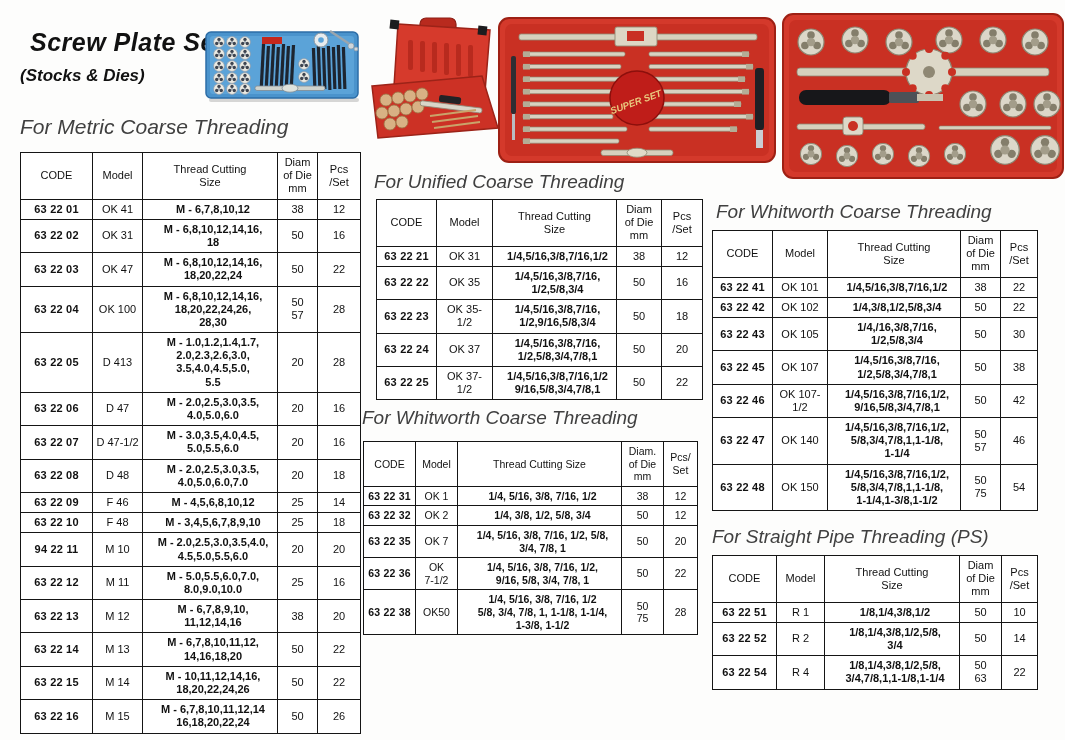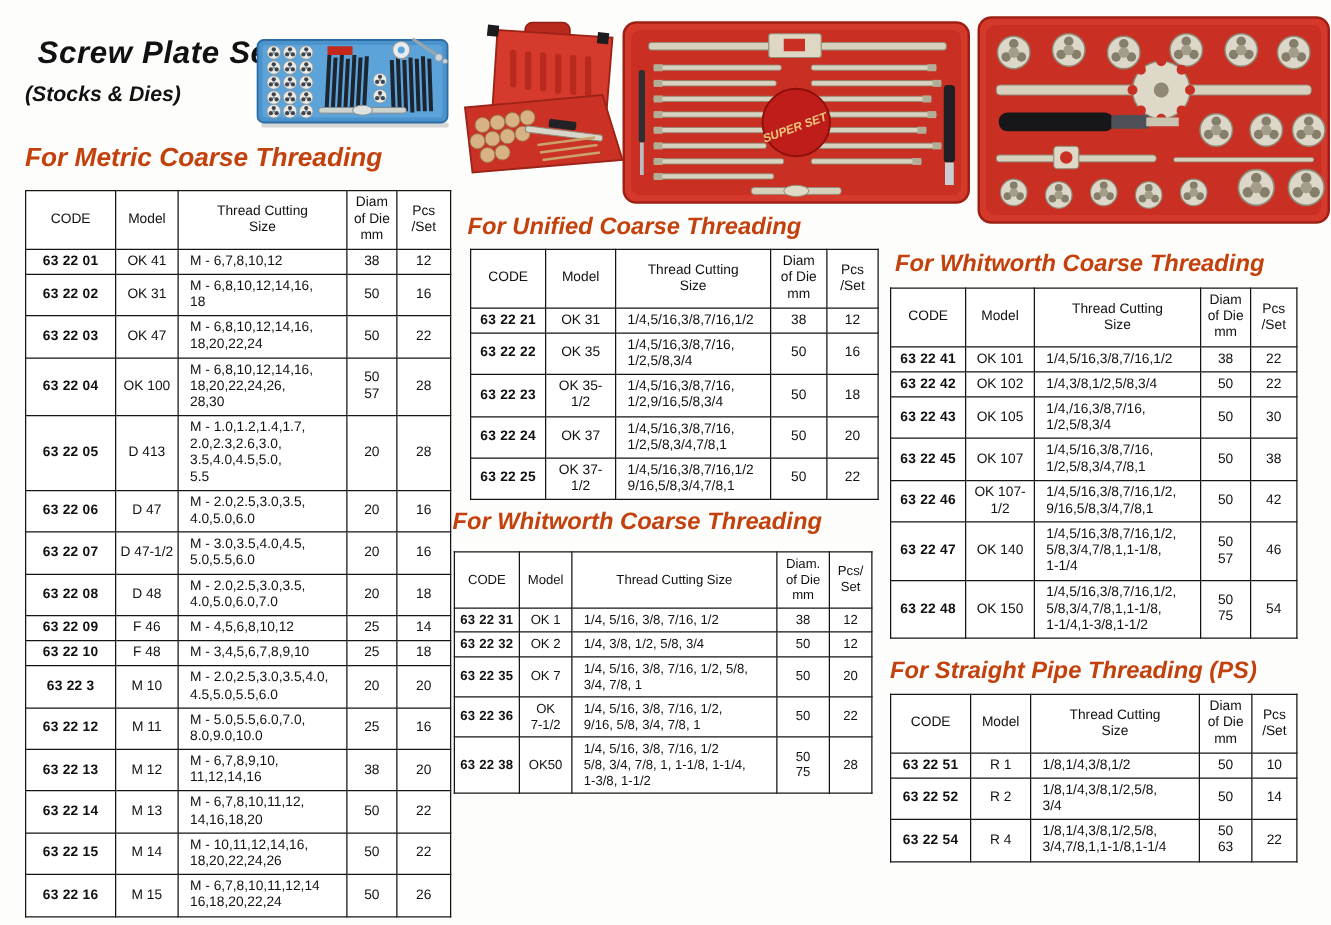--- a/index.html
+++ b/index.html
@@ -2,36 +2,36 @@
 <html><head>
 <meta charset="utf-8">
 <style>
   html,body { margin:0; padding:0; background:#ffffff; }
   .page {
     position:relative; width:1065px; height:740px; background:#fdfdfc;
     font-family:"Liberation Sans", sans-serif; color:#111; overflow:hidden;
   }
   .title   { position:absolute; left:30px; top:28px; font-size:25px; font-weight:bold; font-style:italic; letter-spacing:.5px; }
   .subtitle{ position:absolute; left:20px; top:66px; font-size:17px; font-weight:bold; font-style:italic; }
-  .section-heading { position:absolute; font-weight:bold; font-style:italic; white-space:nowrap; color:#c2410c; }
+  .section-heading { position:absolute; font-weight:normal; font-style:italic; white-space:nowrap; color:#404040; }
   .h-metric     { left:20px;  top:115px; font-size:21px; }
   .h-unified    { left:374px; top:171px; font-size:19px; }
   .h-whit-mid   { left:362px; top:407px; font-size:19px; }
   .h-whit-right { left:716px; top:201px; font-size:19px; }
   .h-pipe       { left:712px; top:526px; font-size:19px; }
   .unit-label { position:absolute; right:705px; top:152px; font-size:13.5px; white-space:nowrap; }
 
   table.tbl { position:absolute; border-collapse:collapse; table-layout:fixed; background:#fff; }
   .tbl th, .tbl td {
     border:1.8px solid #151515; padding:3px 3px; font-size:11px; line-height:1.2;
     text-align:center; vertical-align:middle; white-space:pre-line; overflow:hidden;
   }
   .tbl th { font-weight:normal; }
   .tbl td:first-child { font-weight:bold; letter-spacing:.2px; }
-  .tbl td:nth-child(3) { text-align:left; padding-left:9px; }
+  .tbl td:nth-child(3) { text-align:center; padding-left:9px;font-weight:bold; }
 
   .t-metric     { left:20px;  top:152px; width:340px; }
   .t-unified    { left:376px; top:199px; width:326px; }
   .t-whit-mid   { left:363px; top:441px; width:334px; }
   .t-whit-mid th, .t-whit-mid td { font-size:10.5px; }
   .t-whit-right { left:712px; top:230px; width:325px; }
   .t-pipe       { left:712px; top:555px; width:325px; }
 
   svg.photo { position:absolute; }
   .img1 { left:205px; top:24px; width:158px; height:80px; }
@@ -350,21 +350,21 @@
           <td>14</td>
         </tr>
         <tr>
           <td>63 22 10</td>
           <td>F 48</td>
           <td>M - 3,4,5,6,7,8,9,10</td>
           <td>25</td>
           <td>18</td>
         </tr>
         <tr>
-          <td>63 22 3</td>
+          <td>94 22 11</td>
           <td>M 10</td>
           <td>M - 2.0,2.5,3.0,3.5,4.0,
 4.5,5.0,5.5,6.0</td>
           <td>20</td>
           <td>20</td>
         </tr>
         <tr>
           <td>63 22 12</td>
           <td>M 11</td>
           <td>M - 5.0,5.5,6.0,7.0,

